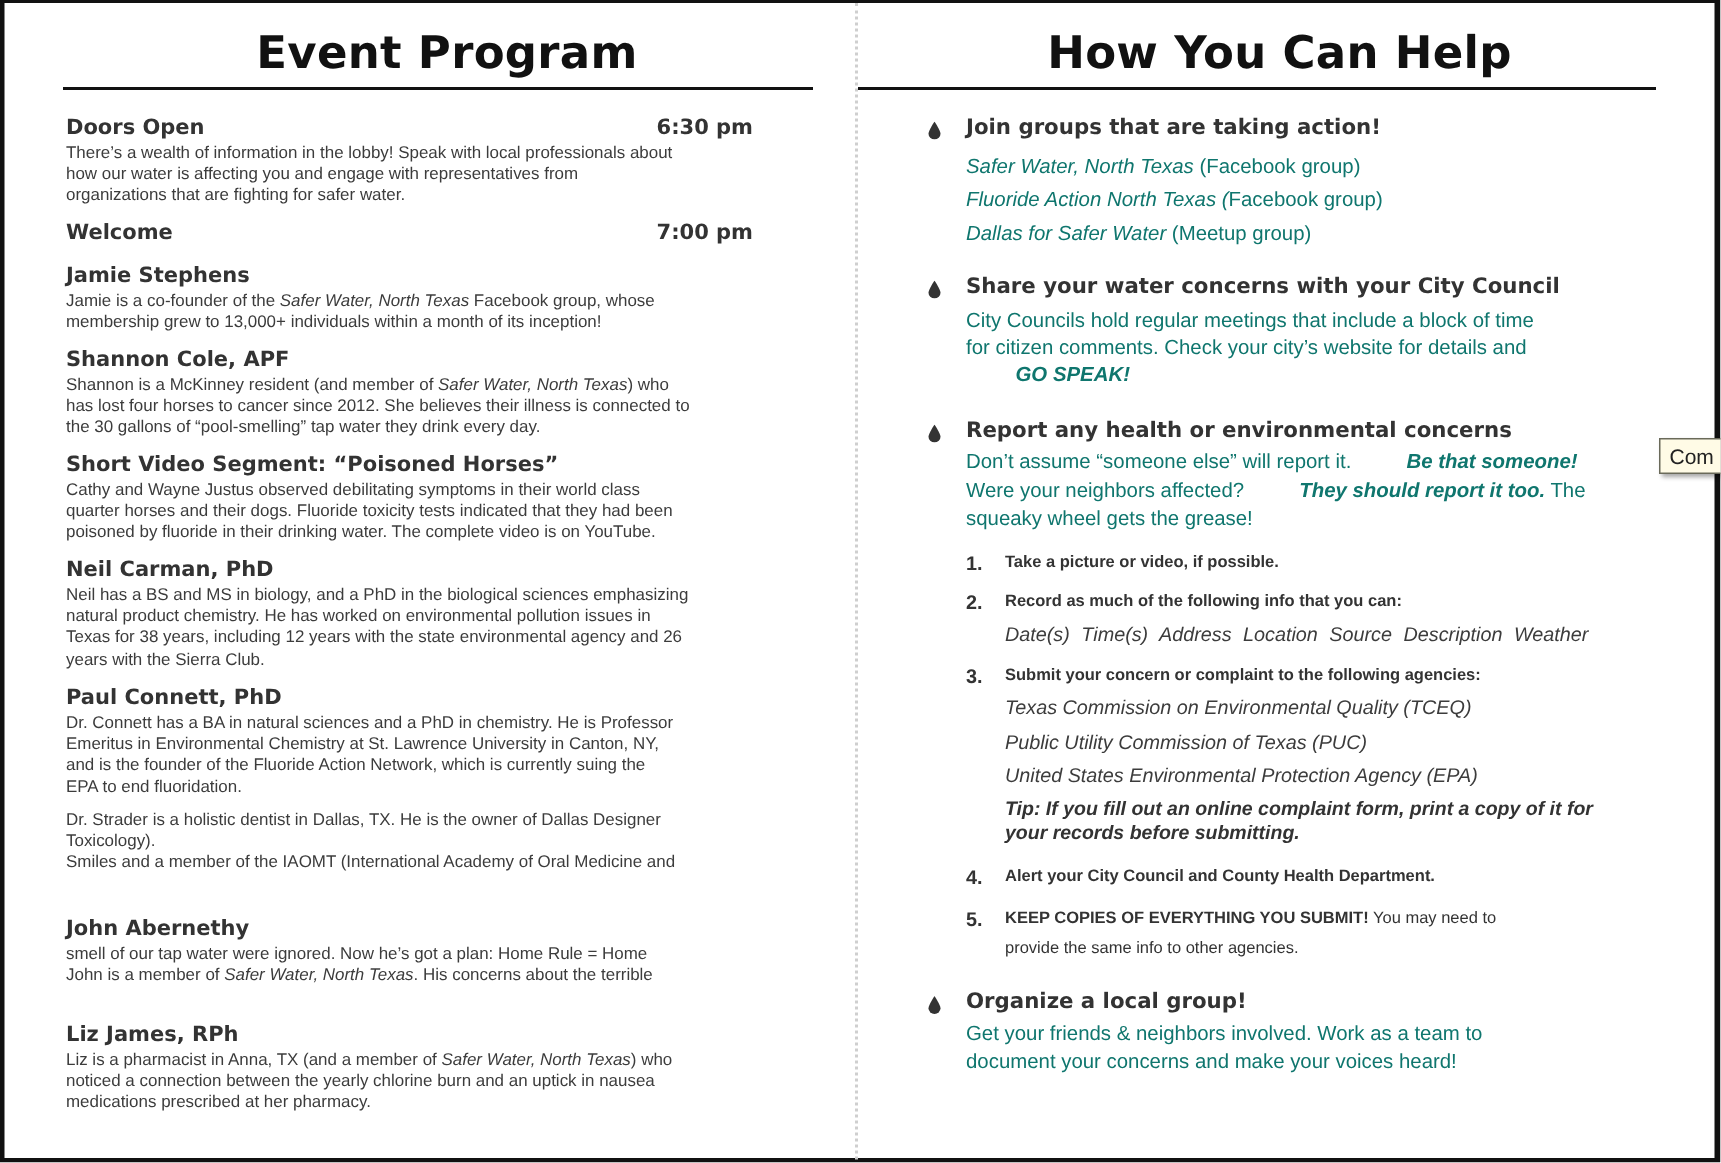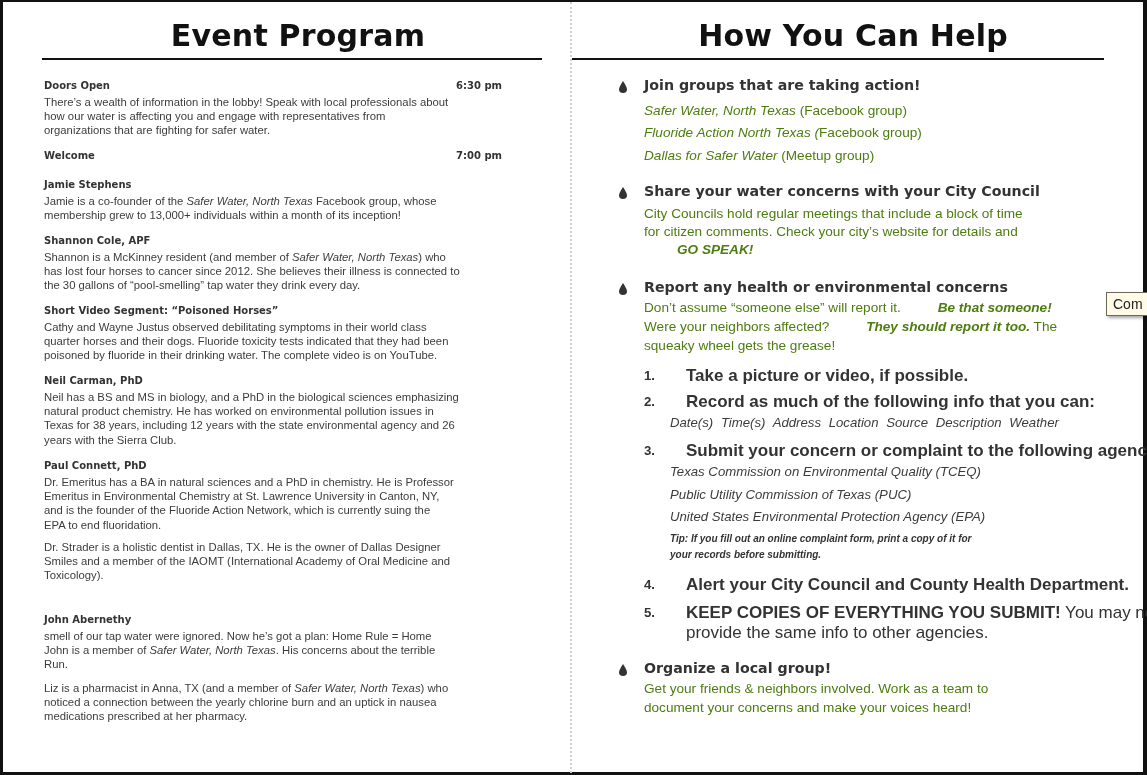--- a/index.html
+++ b/index.html
@@ -20,50 +20,50 @@
   .page-title {
     font-family: "DejaVu Sans", sans-serif; font-weight: bold; color: #111;
     font-size: 30px; text-align: center; letter-spacing: 0.2px;
   }
   .left .page-title { position: absolute; left: -2px; top: 18px; width: 512px; }
   .left .rule { position: absolute; left: -2px; top: 58px; width: 500px; height: 2px; background: #111; }
 
   .entry { position: absolute; left: 0; width: 492px; }
   .entry-head {
     display: flex; justify-content: space-between;
-    font-family: "DejaVu Sans", sans-serif; font-weight: bold; font-size: 10px; color: #333;
+    font-family: "DejaVu Sans", sans-serif; font-weight: bold; font-size: 14px; color: #333;
     line-height: 19px;
   }
   .entry-head .time { padding-right: 34px; }
   .entry-body { font-size: 11.3px; line-height: 14.2px; color: #3c3c3c; }
   .entry-body i { font-style: italic; }
 
   
   .right { position: absolute; left: 600px; top: 0; width: 520px; }
   .right .page-title { position: absolute; left: 0; top: 18px; width: 506px; }
   .right .rule { position: absolute; left: -28px; top: 58px; width: 532px; height: 2px; background: #111; }
 
   .sec { position: absolute; left: 0; width: 510px; }
   .bullet {
     position: absolute; left: 18px; top: 5px; width: 10px; height: 12px;
   }
   .sec-head {
     position: absolute; left: 44px; font-family: "DejaVu Sans", sans-serif; font-weight: bold;
     font-size: 14.2px; color: #333; white-space: nowrap; line-height: 18px;
   }
-  .sec-line { position: absolute; left: 44px; font-size: 13.6px; color: #4d7c0f; line-height: 18px; white-space: nowrap; }
+  .sec-line { position: absolute; left: 44px; font-size: 13.6px; color: #0f766e; line-height: 18px; white-space: nowrap; }
   .sec-line i { font-style: italic; }
   .sec-line b { font-weight: bold; margin-left: 33px; }
 
   .num-item { position: absolute; left: 44px; width: 470px; }
   .num-item .num { position: absolute; left: 0; top: 0; font-weight: bold; font-size: 13.2px; color: #333; line-height: 17px; }
-  .num-item .num-text { position: absolute; left: 42px; font-weight: bold; font-size: 17px; color: #333; line-height: 17px; white-space: nowrap; text-align: right; }
+  .num-item .num-text { position: absolute; left: 26px; font-weight: bold; font-size: 11px; color: #333; line-height: 17px; white-space: nowrap; text-align: right; }
   .num-item .sub { position: absolute; left: 26px; font-size: 13.2px; color: #3c3c3c; font-style: italic; line-height: 17px; white-space: nowrap; }
   .num-item .sub.spaced { word-spacing: 4px; }
-  .num-item .tip { position: absolute; left: 26px; font-size: 10px; font-weight: bold; font-style: italic; color: #333; line-height: 15.5px; width: 440px; }
+  .num-item .tip { position: absolute; left: 26px; font-size: 13px; font-weight: bold; font-style: italic; color: #333; line-height: 15.5px; width: 440px; }
   .num-item .plain { font-weight: normal; }
 
   .tooltip {
     position: absolute; left: 1106px; top: 292px; width: 45px; height: 24px;
     background: #fffbe6; border: 1px solid #6a6a5a; box-shadow: 2px 2px 3px rgba(0,0,0,0.35);
     font-size: 14px; color: #222; padding: 3px 0 0 6px; overflow: hidden; white-space: nowrap;
   }
 </style>
 </head>
 <body>
@@ -136,47 +136,49 @@
       <div>Texas for 38 years, including 12 years with the state environmental agency and 26</div>
       <div>years with the Sierra Club.</div>
     </div>
   </div>
 
   <div class="entry" style="top:456px">
     <div class="entry-head">
         <span>Paul Connett, PhD</span>
       </div>
     <div class="entry-body">
-      <div>Dr. Emeritus has a BA in natural sciences and a PhD in chemistry. He is Professor</div>
+      <div>Dr. Connett has a BA in natural sciences and a PhD in chemistry. He is Professor</div>
       <div>Emeritus in Environmental Chemistry at St. Lawrence University in Canton, NY,</div>
       <div>and is the founder of the Fluoride Action Network, which is currently suing the</div>
       <div>EPA to end fluoridation.</div>
     </div>
   </div>
 
   <div class="entry" style="top:540px">
     <div class="entry-body">
       <div>Dr. Strader is a holistic dentist in Dallas, TX. He is the owner of Dallas Designer</div>
+      <div>Toxicology).</div>
       <div>Smiles and a member of the IAOMT (International Academy of Oral Medicine and</div>
-      <div>Toxicology).</div>
     </div>
   </div>
 
   <div class="entry" style="top:610px">
     <div class="entry-head">
         <span>John Abernethy</span>
       </div>
     <div class="entry-body">
       <div>smell of our tap water were ignored. Now he’s got a plan: Home Rule = Home</div>
       <div><span>John is a member of </span><i>Safer Water, North Texas</i><span>. His concerns about the terrible</span></div>
-      <div>Run.</div>
     </div>
   </div>
 
   <div class="entry" style="top:681px">
+    <div class="entry-head">
+        <span>Liz James, RPh</span>
+      </div>
     <div class="entry-body">
       <div><span>Liz is a pharmacist in Anna, TX (and a member of </span><i>Safer Water, North Texas</i><span>) who</span></div>
       <div>noticed a connection between the yearly chlorine burn and an uptick in nausea</div>
       <div>medications prescribed at her pharmacy.</div>
     </div>
   </div>
 </div>
 
 <div class="right">
   <div class="page-title">How You Can Help</div>

